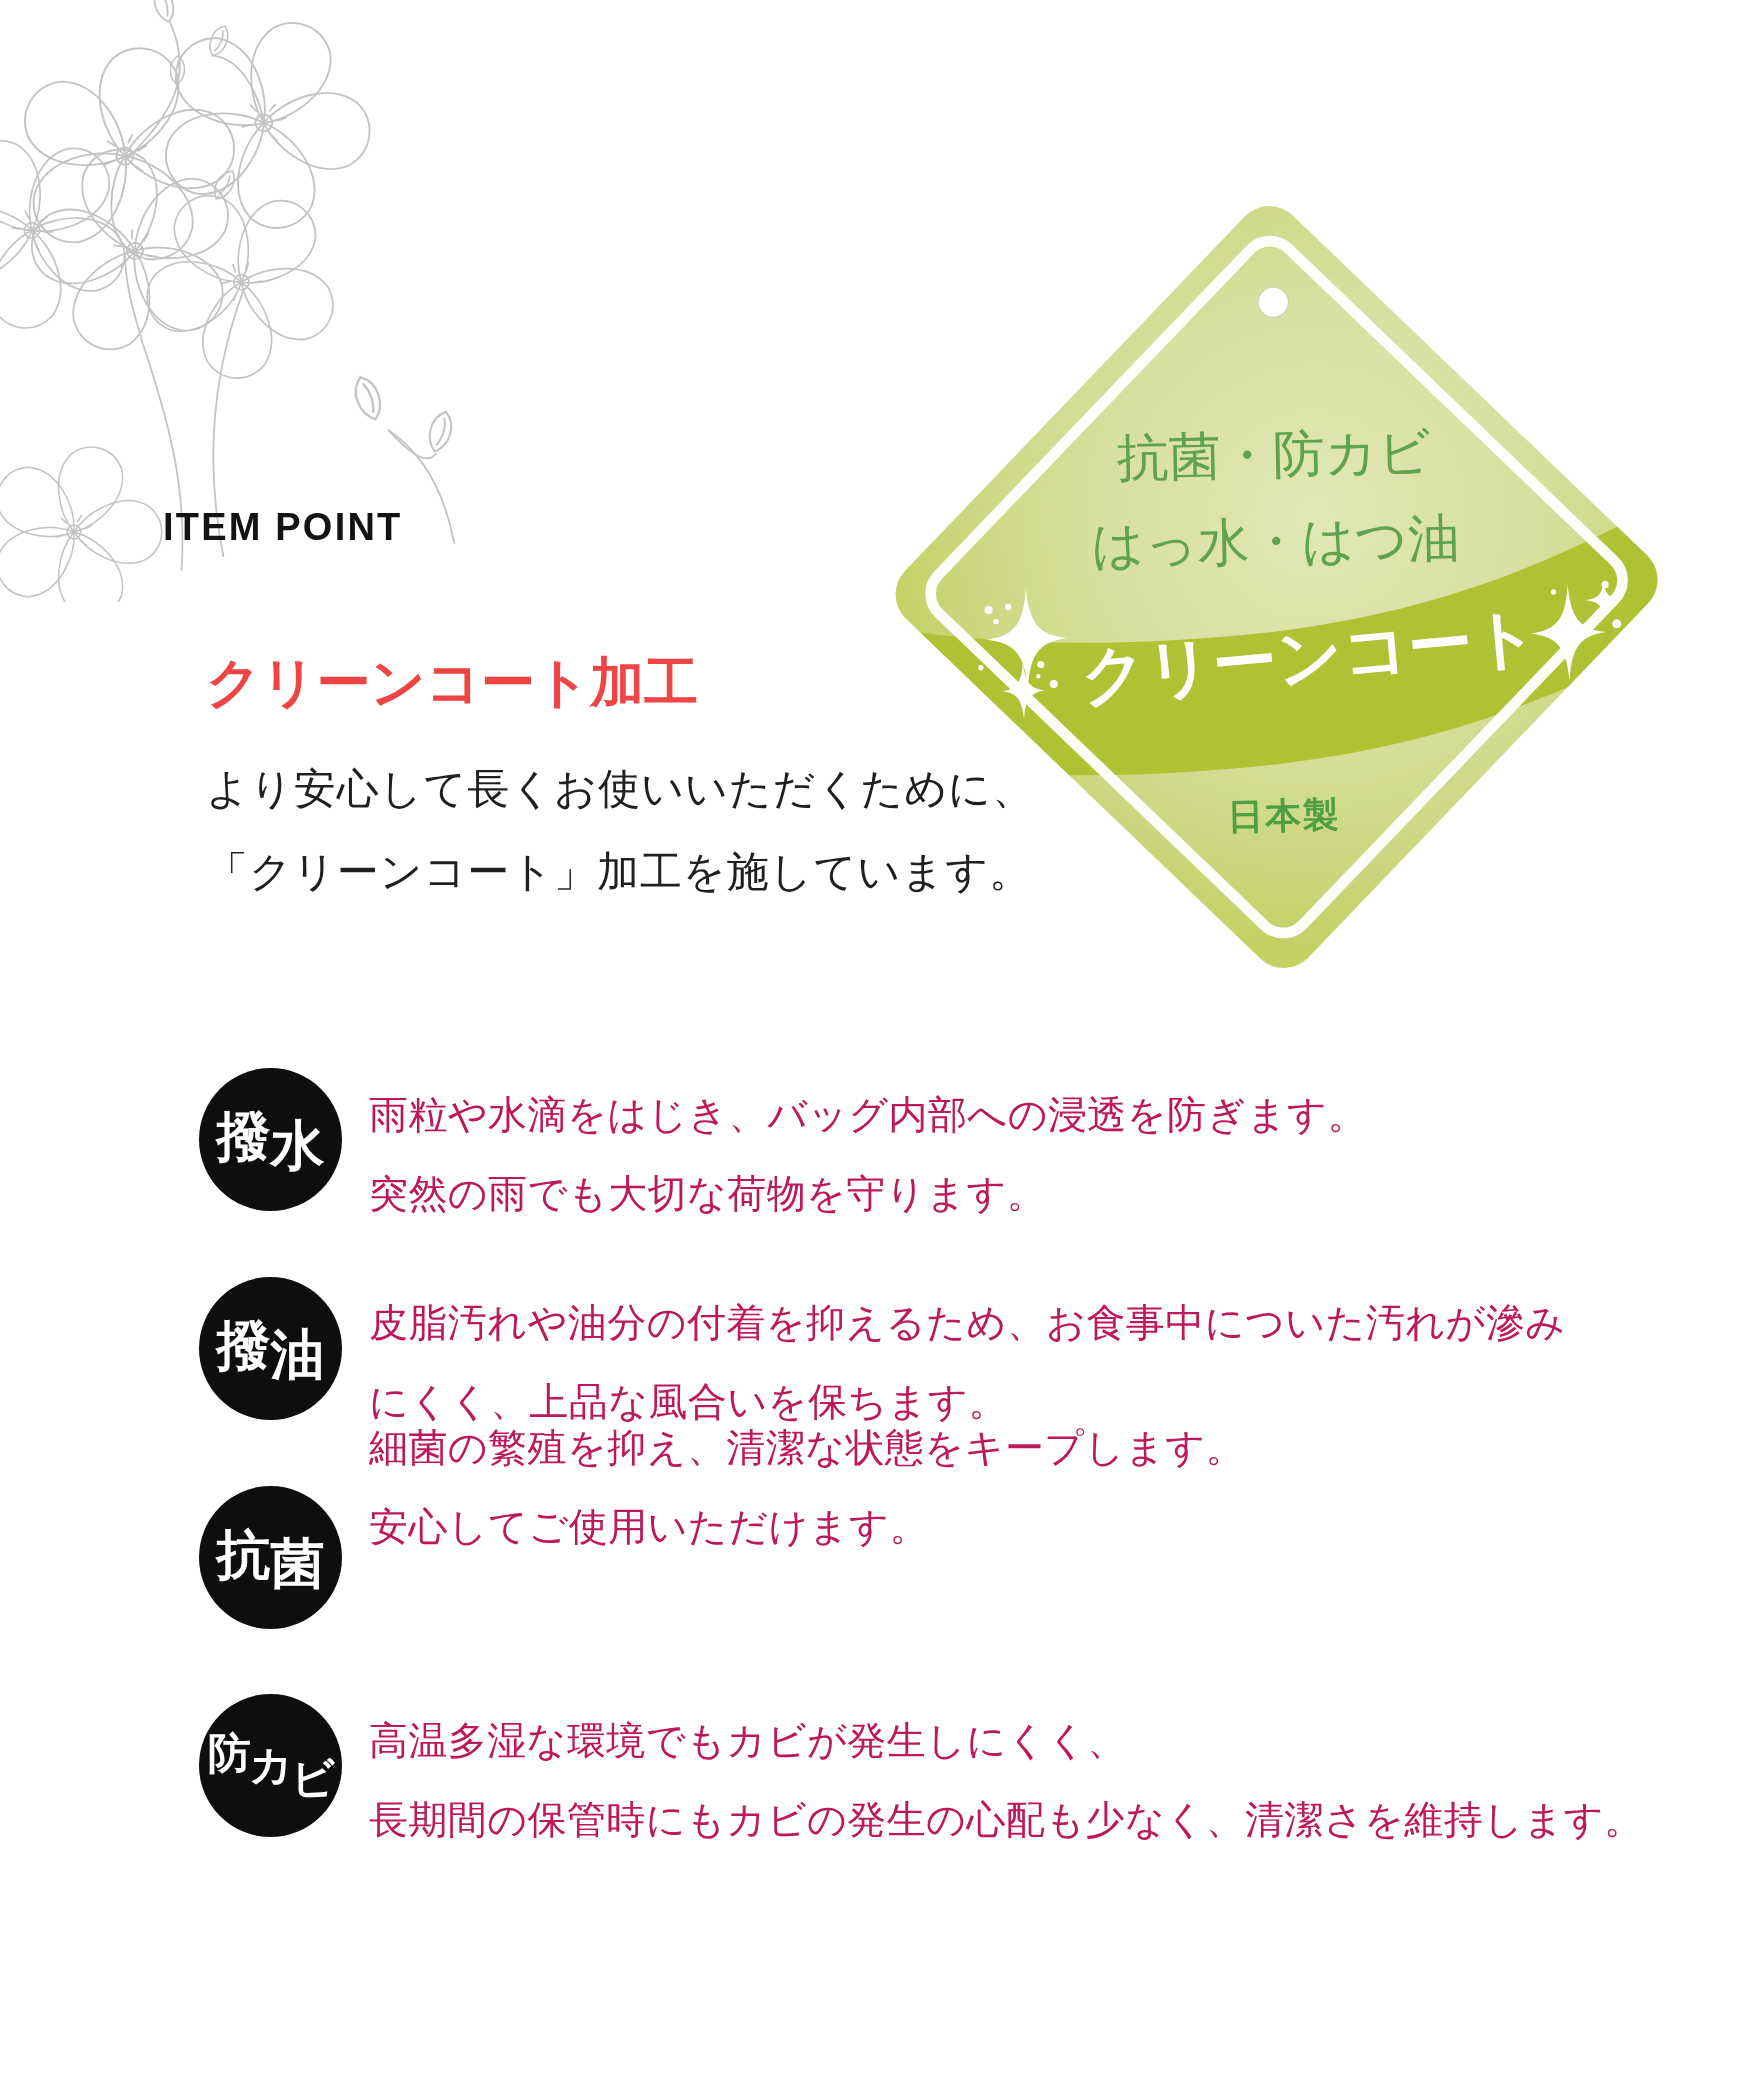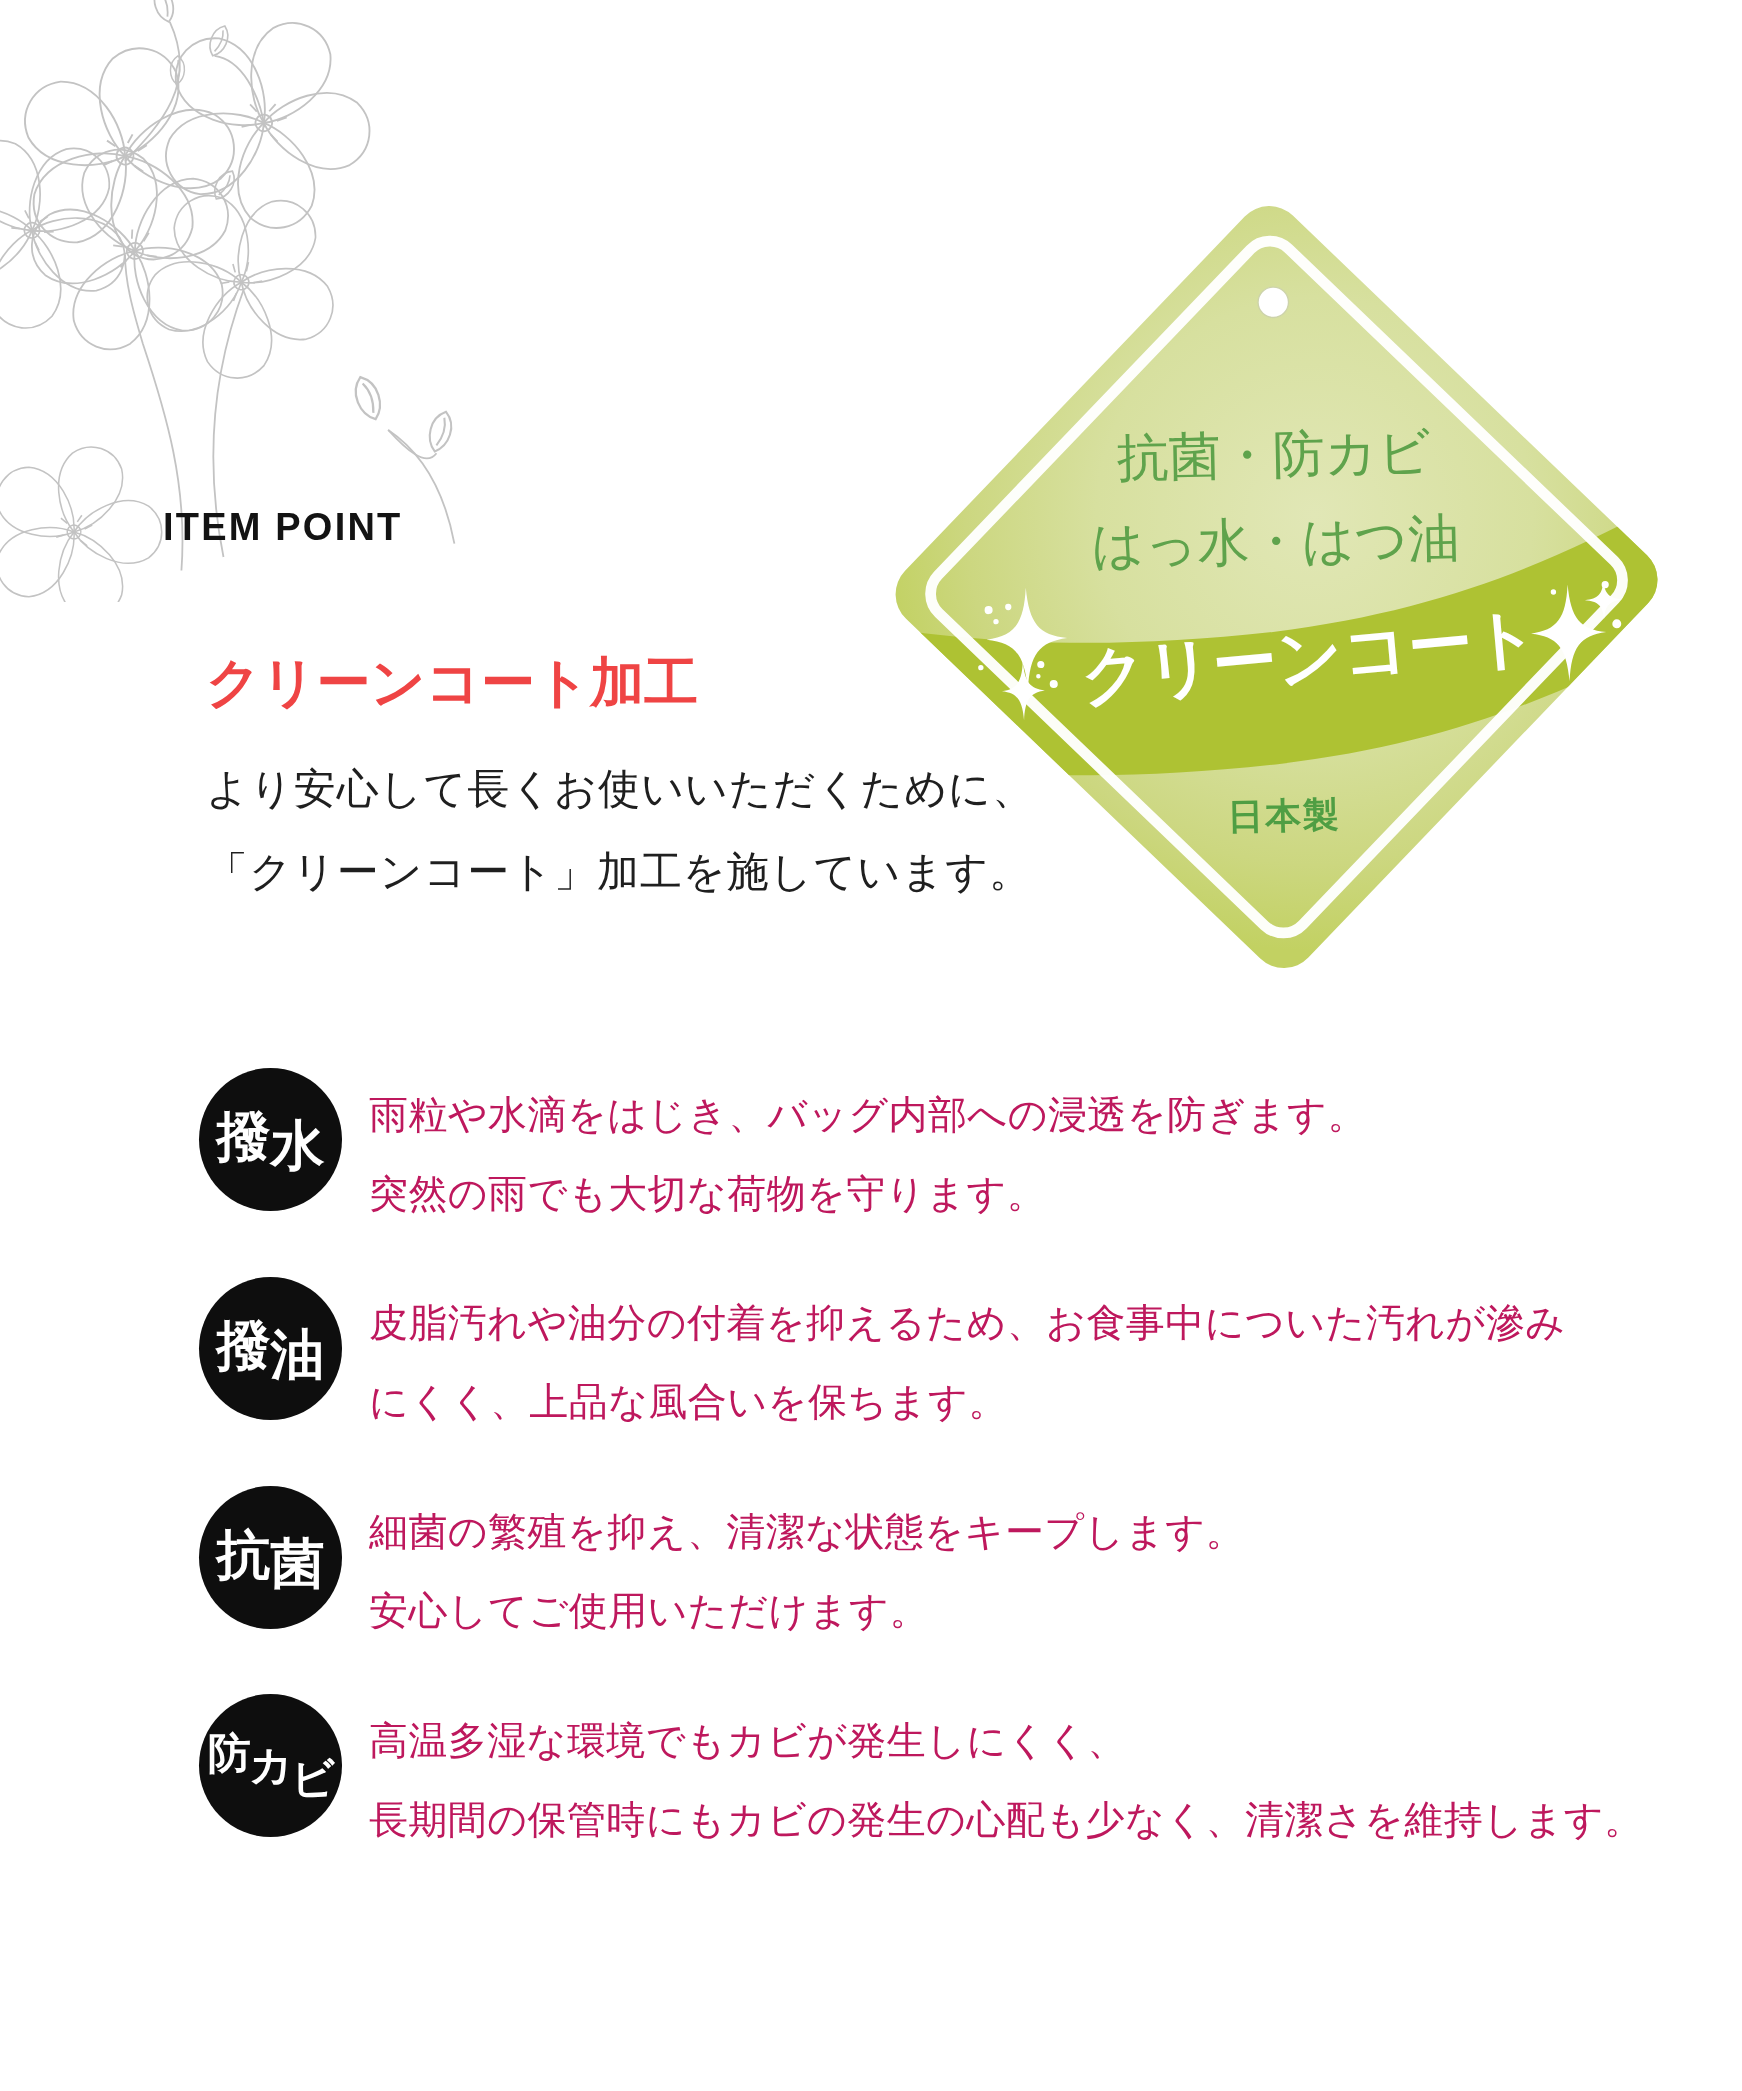--- a/index.html
+++ b/index.html
@@ -29,21 +29,21 @@
   .badge{position:absolute;left:199px;width:143px;height:143px;border-radius:50%;
          background:#0e0e0e;display:flex;align-items:center;justify-content:center;
          color:#ffffff;font-weight:700;font-size:54px;line-height:1;}
   .badge.b3{font-size:43px;letter-spacing:-1.8px;}
   .badge span{display:inline-block;}
   .f-lines{position:absolute;left:369px;font-size:39px;letter-spacing:0.4px;color:#be185d;}
   .f-lines div{height:79px;display:flex;align-items:center;white-space:nowrap;}
 
   .r1 .badge{top:1068px}.r1 .f-lines{top:1075px}
   .r2 .badge{top:1277px}.r2 .f-lines{top:1283px}
-  .r3 .badge{top:1486px}.r3 .f-lines{top:1492px}
+  .r3 .badge{top:1486px}.r3 .f-lines{top:1408px}
   .r4 .badge{top:1694px}.r4 .f-lines{top:1701px}
 </style>
 </head>
 <body>
 
 <div class="page">
 
   <svg class="floral" viewBox="0 0 600 690" fill="none" stroke="#c3c3c3" stroke-width="2">
     <defs>
       <g id="fl5">

